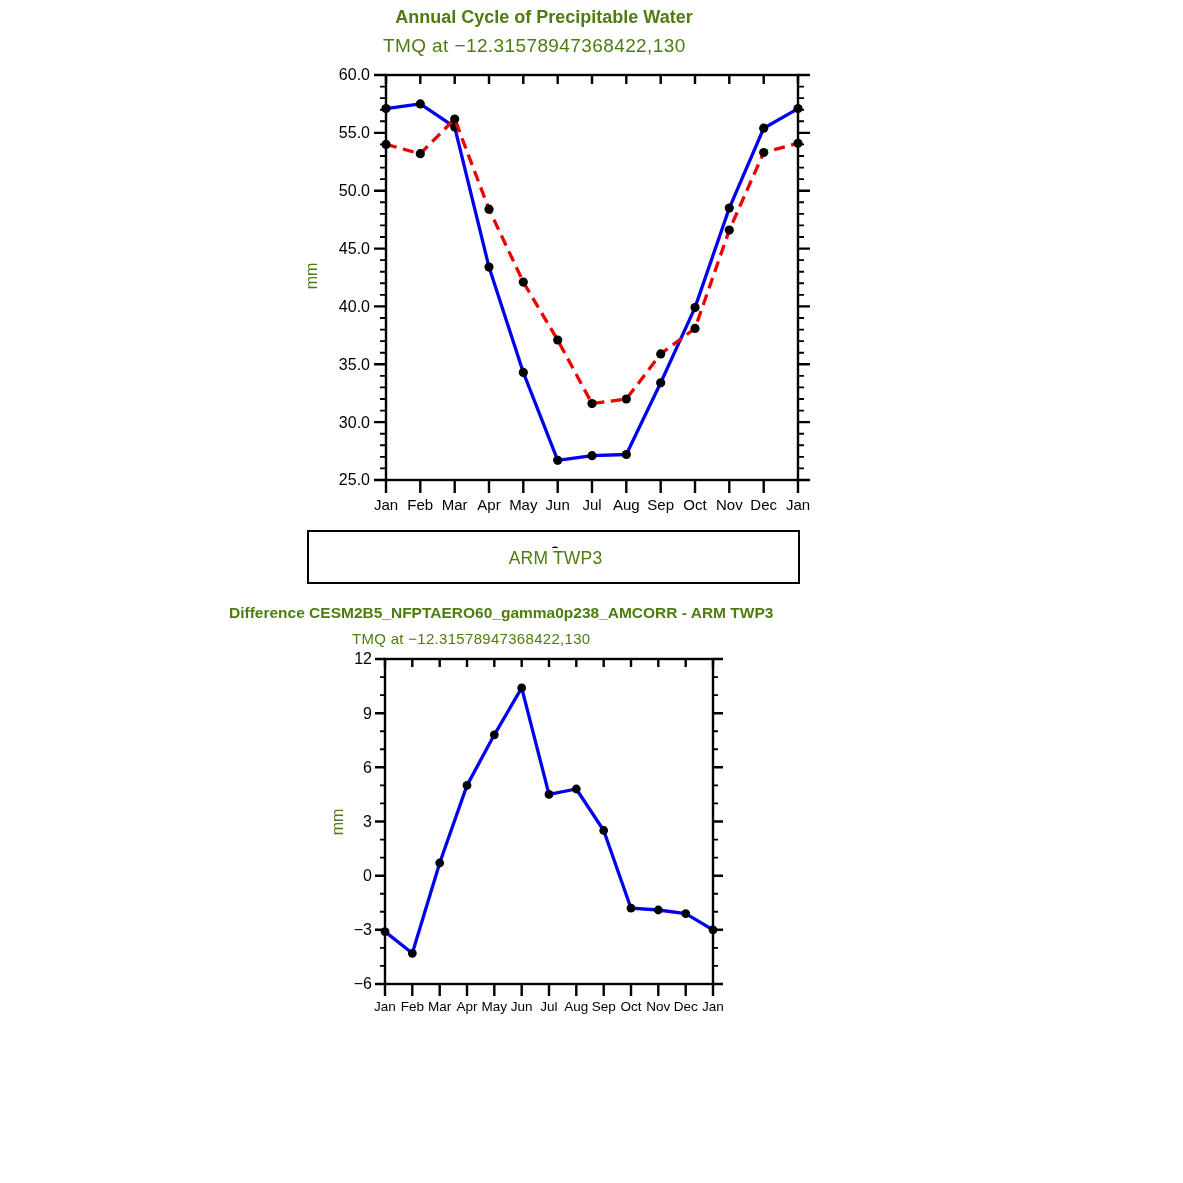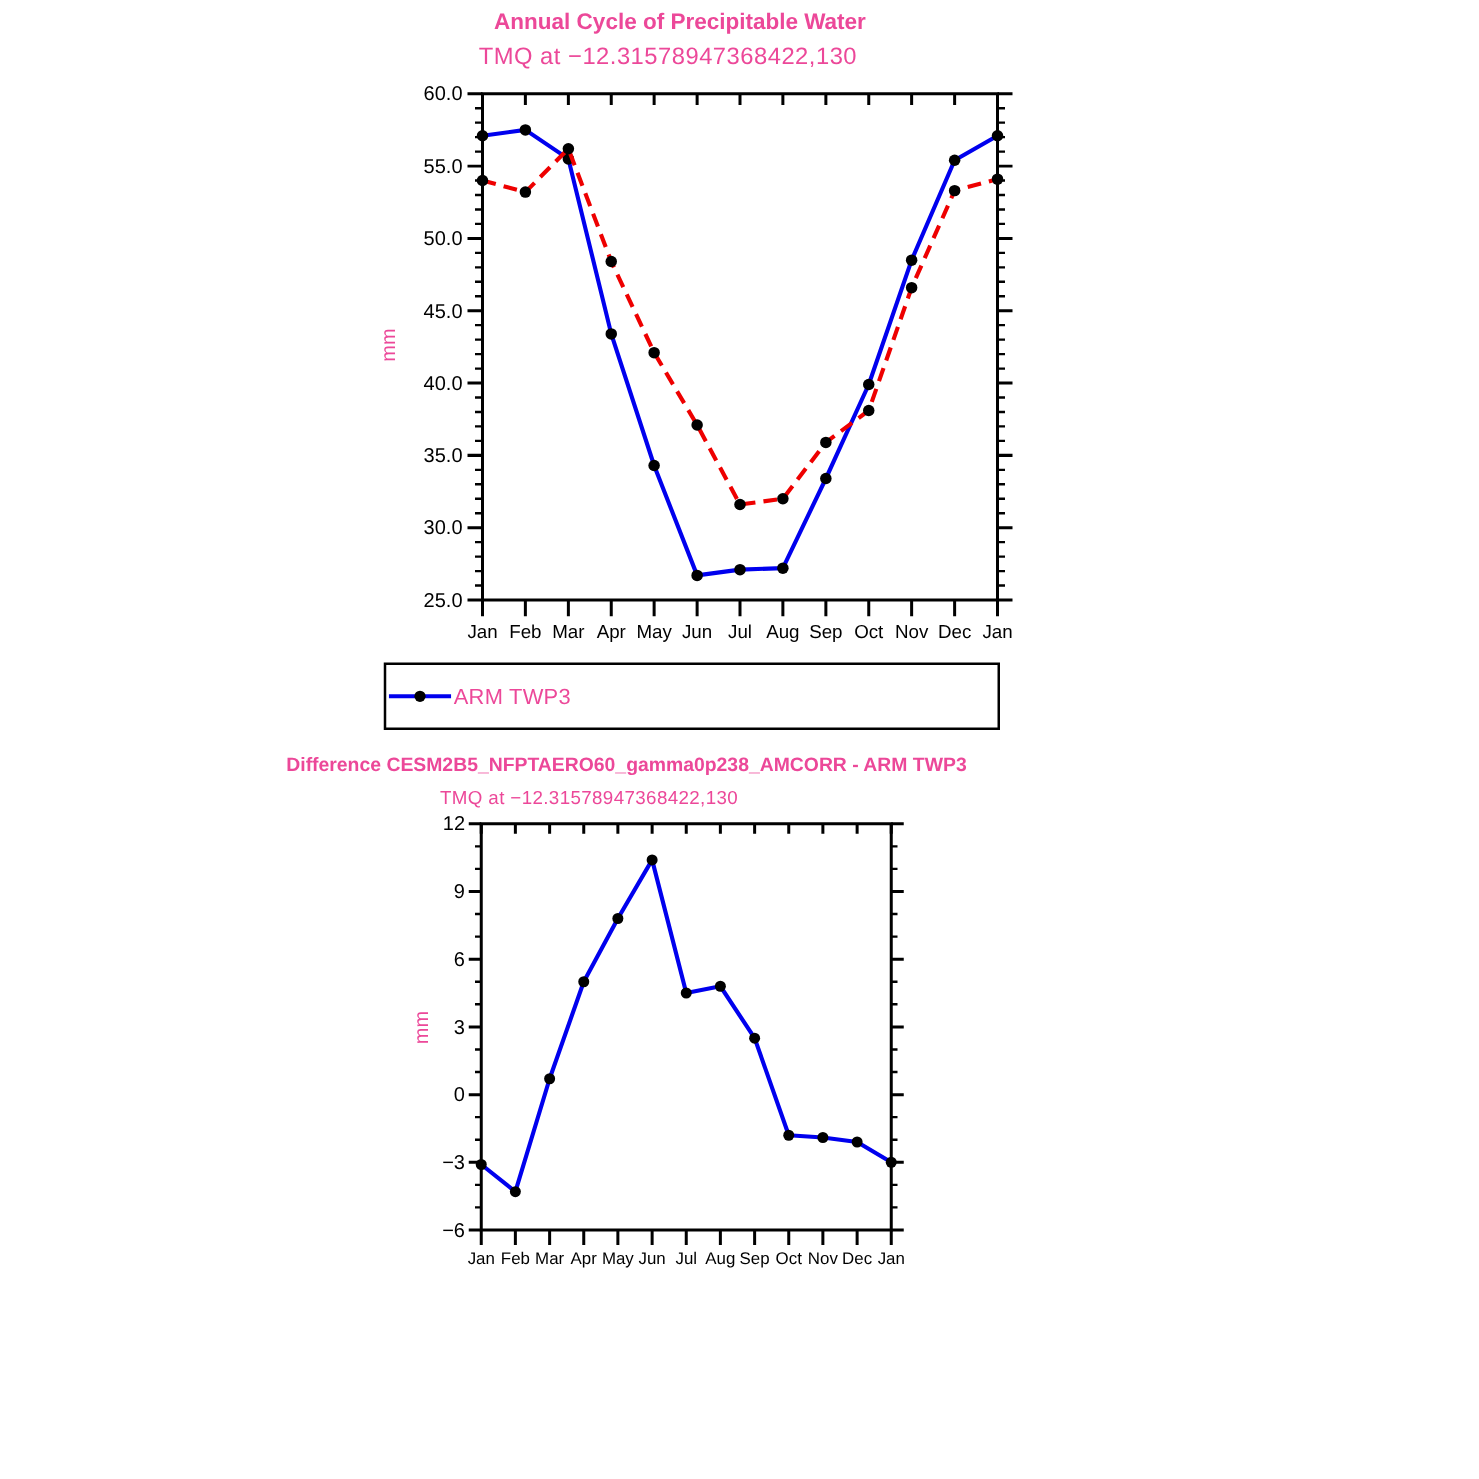--- a/index.html
+++ b/index.html
@@ -1,31 +1,31 @@
 <!DOCTYPE html>
 <html><head>
 <meta charset="utf-8">
 <style>
   html,body{margin:0;padding:0;background:#ffffff;}
   #canvas{position:relative;width:1183px;height:1183px;background:#ffffff;
-          font-family:"Liberation Sans",sans-serif;color:#ec4899;overflow:hidden;}
+          font-family:"Liberation Sans",sans-serif;color:#4d7c0f;overflow:hidden;}
   .abs{position:absolute;white-space:nowrap;}
   .chart-title{font-weight:bold;text-align:center;}
   #title-top{left:284px;top:7px;width:520px;font-size:18px;}
   #subtitle-top{left:383px;top:35px;font-size:19px;letter-spacing:0.4px;}
   #title-bottom{left:229px;top:604px;width:500px;font-size:15.5px;}
   #subtitle-bottom{left:352px;top:630px;font-size:15px;letter-spacing:0.3px;}
   .ylabel{transform:rotate(-90deg);font-size:16px;width:44px;text-align:center;line-height:16px;}
   #ylabel-top{left:290px;top:268px;}
   #ylabel-bottom{left:316px;top:814px;}
   svg.chart{position:absolute;left:0;top:0;}
   svg text{font-family:"Liberation Sans",sans-serif;fill:#000;}
   #legend{left:307px;top:530px;width:487px;height:50px;border:2px solid #000;
           display:flex;flex-direction:column;justify-content:space-evenly;padding-left:2px;box-sizing:content-box;}
-  .legend-row{display:flex;align-items:center;height:24px;}
+  .legend-row{display:flex;align-items:center;height:24px;flex-direction:column;}
   .legend-label{font-size:17.5px;letter-spacing:0.2px;margin-left:2px;white-space:nowrap;}
 </style>
 </head>
 <body>
 
 <div id="canvas">
 
   <div class="abs chart-title" id="title-top">Annual Cycle of Precipitable Water</div>
   <div class="abs" id="subtitle-top">TMQ at −12.31578947368422,130</div>
   <div class="abs ylabel" id="ylabel-top">mm</div>

